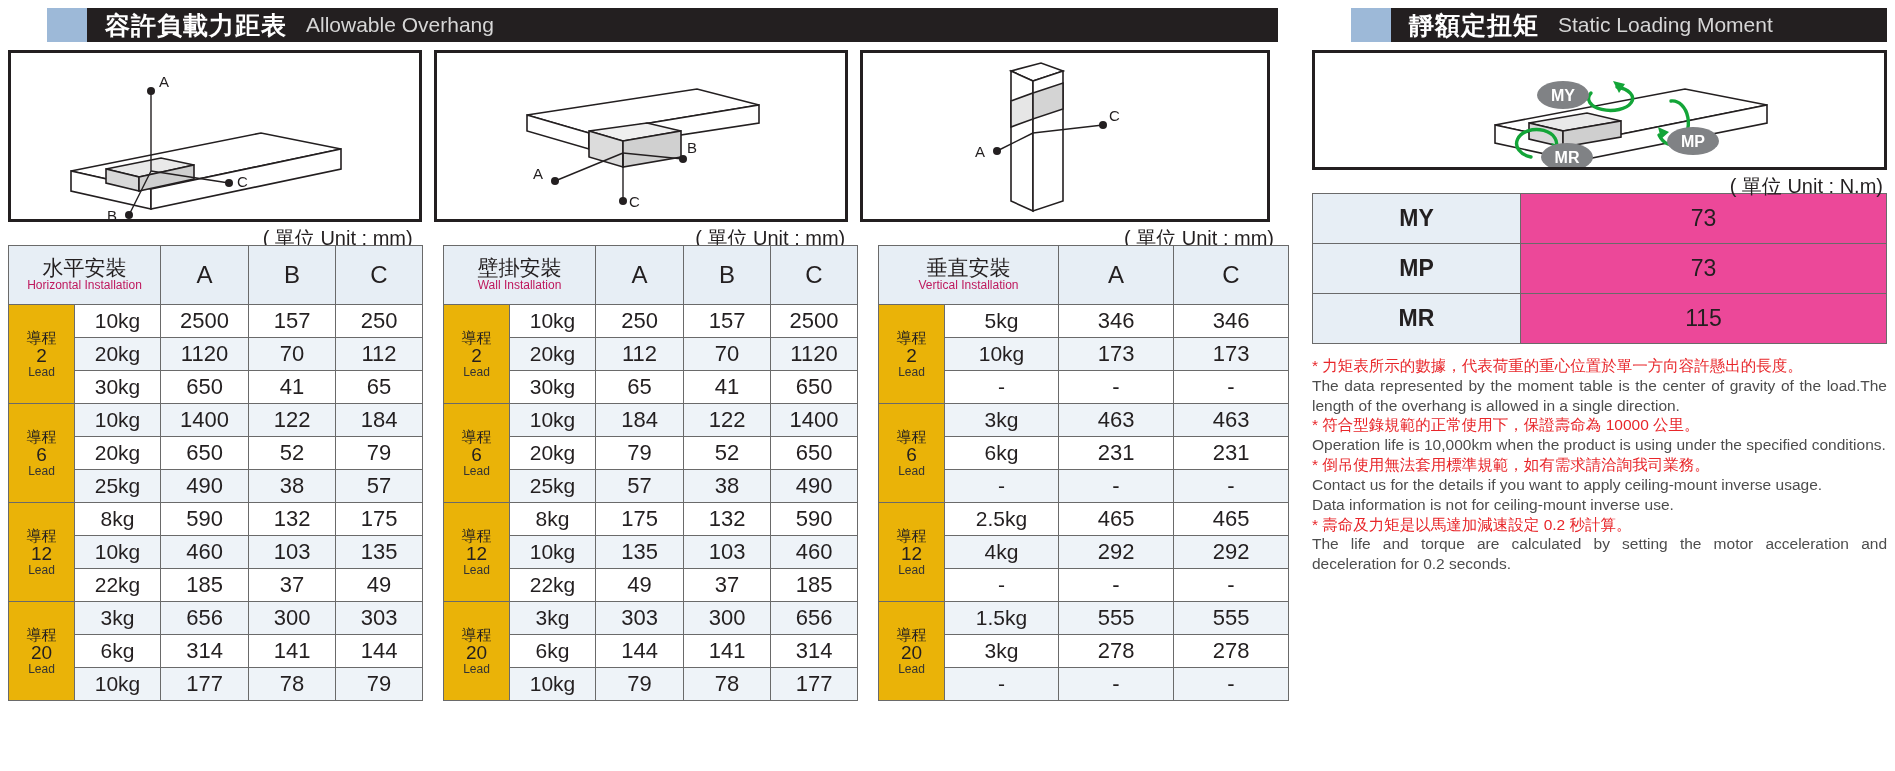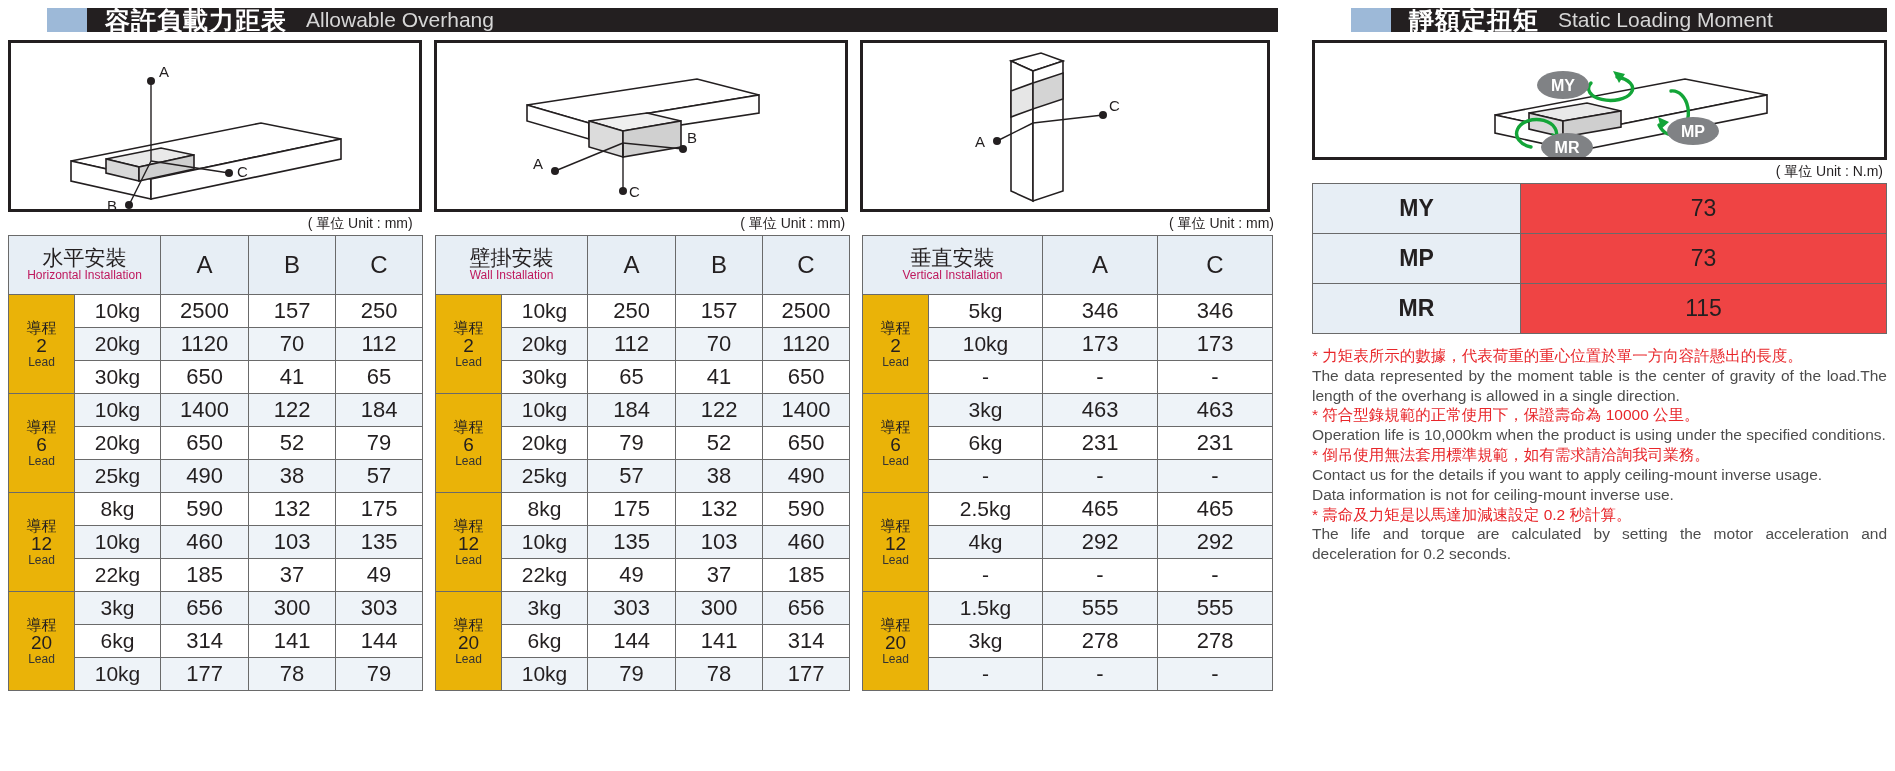--- a/index.html
+++ b/index.html
@@ -6,57 +6,57 @@
   body{
     width:1895px;height:771px;
     background:#ffffff;
     font-family:"Liberation Sans", sans-serif;
     color:#231f20;
     overflow:hidden;
   }
   .page{position:relative;width:1895px;height:771px;}
 
   
-  .sec-header{display:flex;align-items:stretch;height:24px;padding-left:39px;}
+  .sec-header{display:flex;align-items:stretch;height:34px;padding-left:39px;}
   .sec-header .sq{width:40px;background:#9db9d8;}
   .sec-header .bar{flex:1;background:#231f20;display:flex;align-items:center;padding-left:18px;}
   .sec-header .cn{color:#ffffff;font-size:25px;font-weight:bold;letter-spacing:1px;}
   .sec-header .en{color:#d6d6d6;font-size:21px;margin-left:19px;font-weight:normal;}
 
   
   .left{position:absolute;left:8px;top:8px;width:1270px;}
   .fig-row{display:flex;gap:12px;margin-top:8px;}
   .fig-box{border:3px solid #231f20;background:#fff;box-sizing:border-box;height:172px;position:relative;}
   .fig-box.b1{width:414px;}
   .fig-box.b2{width:414px;}
   .fig-box.b3{width:410px;}
-  .unit-line{text-align:right;font-size:14px;color:#231f20;padding-right:4px;margin-top:3px;height:20px;}
-
-  .tables-row{display:flex;gap:12px;}
+  .unit-line{text-align:right;font-size:20px;color:#231f20;padding-right:4px;margin-top:3px;height:20px;}
+
+  .tables-row{display:flex;gap:20px;}
   table.tbl{border-collapse:collapse;table-layout:fixed;}
   table.tbl td,table.tbl th{border:1px solid #6a6a6a;text-align:center;vertical-align:middle;font-weight:normal;}
   .hdr-cell{background:#e7eef5;height:56px;}
   .hdr-cell .cn{font-size:21px;display:block;line-height:1.05;}
   .hdr-cell .en{font-size:12px;color:#be185d;display:block;line-height:1.1;}
   .col-lbl{background:#e7eef5;font-size:24px;height:56px;}
   .lead-cell{background:#eab308;font-size:15px;line-height:1.05;}
   .lead-cell .num{font-size:19px;display:block;}
   .lead-cell .cn{font-size:15px;display:block;}
   .lead-cell .en{font-size:12px;display:block;color:#333;}
   .wcell{font-size:21px;height:30px;background:#ffffff;}
   .vcell{font-size:22px;height:30px;background:#ffffff;}
   .zebra{background:#eef3f8;}
 
   
   .right{position:absolute;left:1312px;top:8px;width:575px;}
   .right .fig-box{width:575px;height:120px;margin-top:8px;}
   table.mom{border-collapse:collapse;table-layout:fixed;width:575px;}
   table.mom td{border:1px solid #6a6a6a;text-align:center;height:47px;}
   table.mom td.k{background:#e7eef5;font-size:23px;font-weight:bold;width:205px;}
-  table.mom td.v{font-size:23px;background:#ef4444;}
+  table.mom td.v{font-size:23px;background:#ec4899;}
 
   .notes{margin-top:12px;font-size:15.5px;line-height:1.28;}
   .notes .cnline{color:#e8262a;}
   .notes .enline{color:#4d4d4d;text-align:justify;}
 
   
   svg{display:block;}
 </style>
 </head>
 <body>

